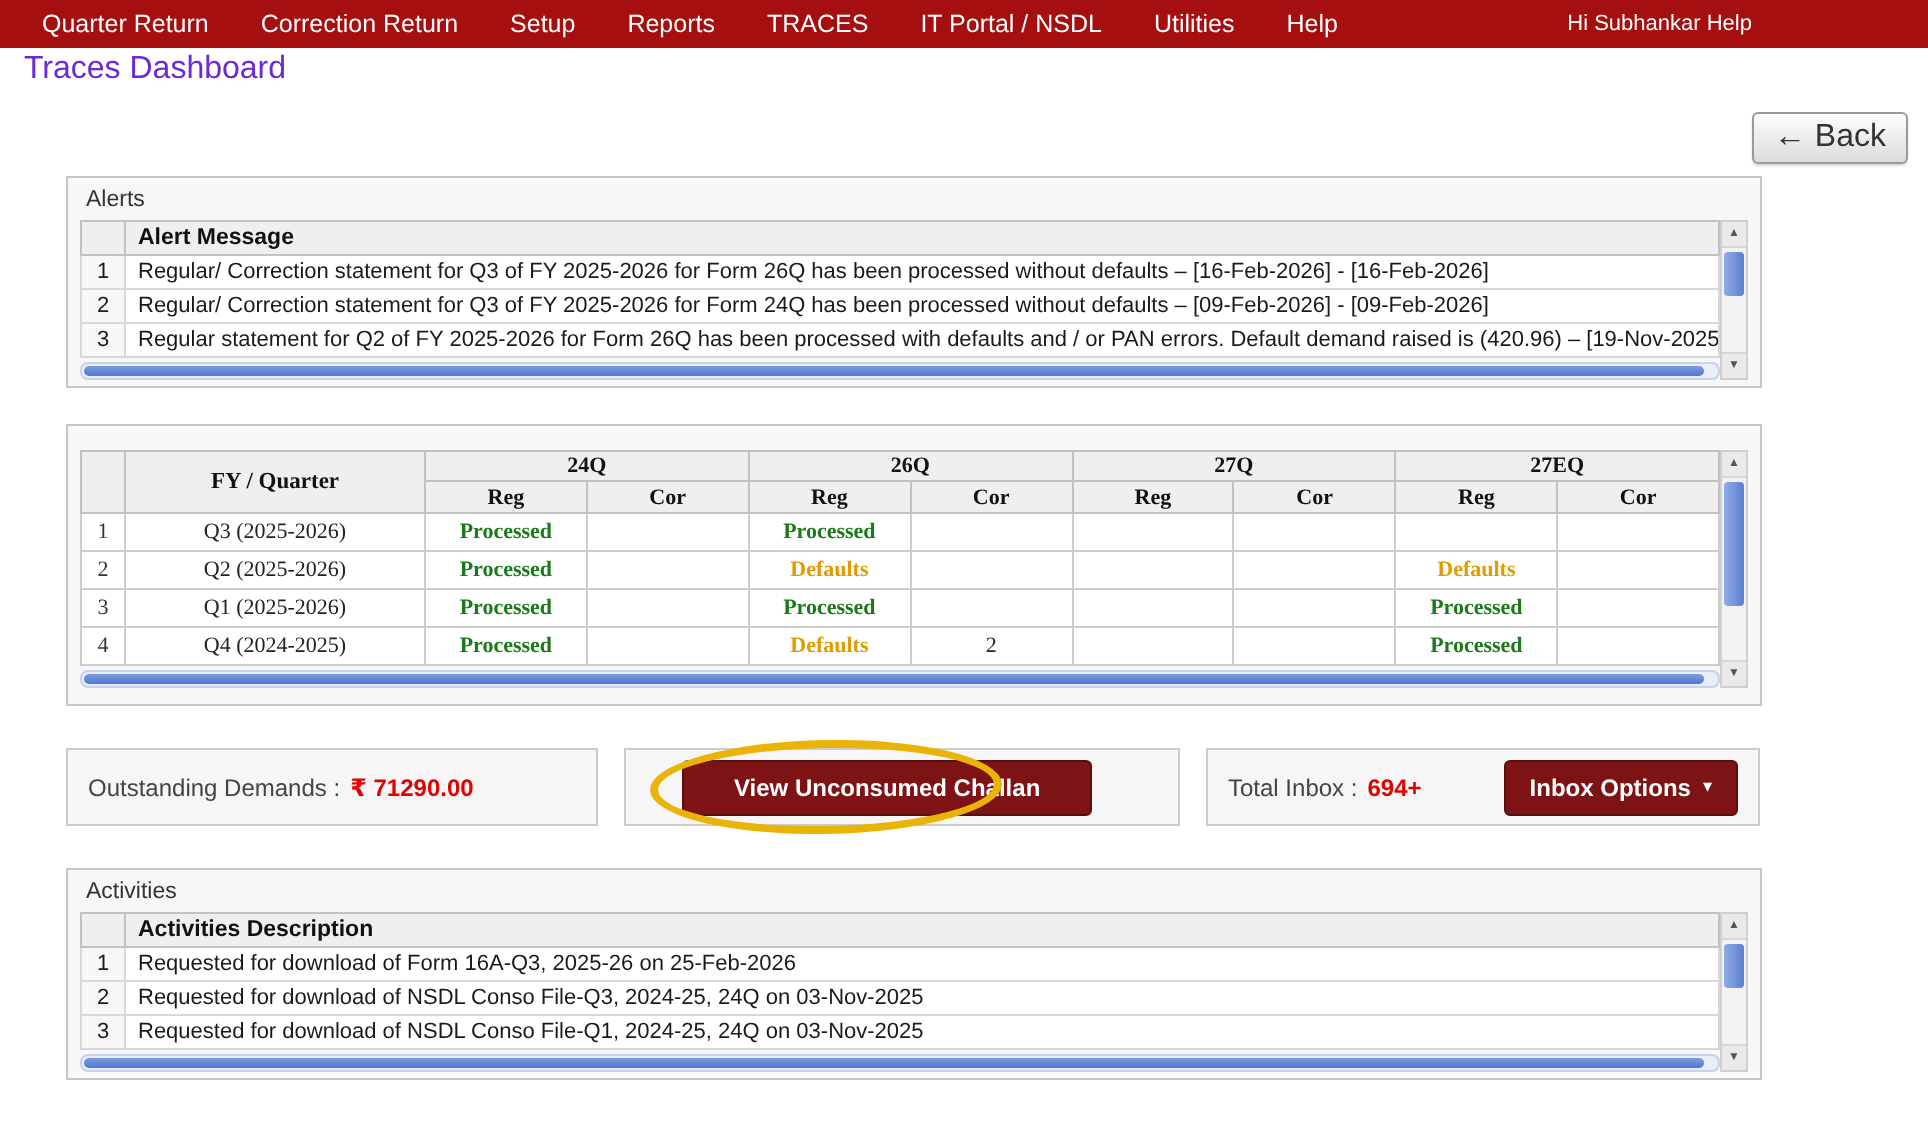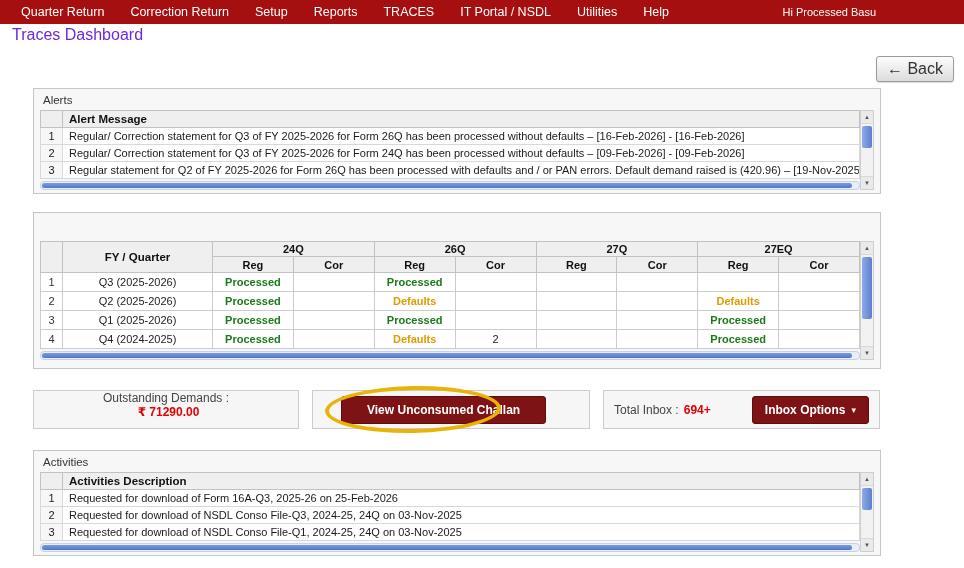--- a/index.html
+++ b/index.html
@@ -22,21 +22,21 @@
     box-shadow:0 1px 1px rgba(0,0,0,.15);}
 
   
   .panel{width:848px;margin-left:33px;border:1px solid #c6c6c6;background:#f7f7f7;}
   .panel-alerts{margin-top:43px;}
   .panel-statement{margin-top:18px;padding-bottom:5px;}
   .panel-activities{margin-top:21px;}
   .panel-title{padding:5px 9px 4px;font-size:11.5px;color:#333;}
 
   .table-wrap{position:relative;margin:0 6px;padding-right:14px;}
-  .st-wrap{margin-top:28px;}
+  .st-wrap{margin-top:12px;font-family:Liberation Serif, serif;}
   table{border-collapse:collapse;width:100%;background:#fff;table-layout:fixed;}
 
   .list-table th{background:#efefef;border:1px solid #c2c2c2;font-size:11.5px;text-align:left;padding:1px 6px;height:17px;color:#111;}
   .list-table td{border:1px solid #d8d8d8;font-size:11px;padding:0 6px;height:17px;white-space:nowrap;overflow:hidden;color:#1a1a1a;}
   .num-col{width:22px;text-align:center;background:#f7f7f7;color:#333;}
 
   .st-table th{background:#efefef;border:1px solid #c2c2c2;font-size:11px;text-align:center;padding:1px 4px;color:#111;}
   .st-table th.group{height:15px;}
   .st-table th.sub{height:16px;font-weight:bold;}
   .st-table td{border:1px solid #cccccc;font-size:11px;text-align:center;padding:0 4px;height:19px;background:#fff;}
@@ -50,21 +50,21 @@
   .scroll-btn{height:13px;display:flex;align-items:center;justify-content:center;font-size:6px;color:#555;background:#eaeaea;}
   .scroll-btn.up{border-bottom:1px solid #d8d8d8;}
   .scroll-btn.down{position:absolute;bottom:0;left:0;right:0;border-top:1px solid #d8d8d8;}
   .vthumb{width:10px;margin:2px auto 0;border-radius:2px;background:linear-gradient(90deg,#8fabe6,#5b7fd0);}
   .hscroll{height:9px;margin-top:2px;margin-bottom:3px;background:#e9eef8;border:1px solid #c6d2ea;border-radius:4px;position:relative;cursor:pointer;}
   .hthumb{position:absolute;left:1px;top:1px;bottom:1px;width:99%;background:linear-gradient(#7c9ce0,#4f77cc);border-radius:3px;}
 
   
   .summary-row{display:flex;gap:13px;margin:21px 0 0 33px;width:848px;}
   .summary-box{height:39px;border:1px solid #cccccc;background:#f6f6f6;display:flex;align-items:center;padding:0 10px;font-size:12px;color:#444;}
-  .box-outstanding{width:266px;flex-direction:column;}
+  .box-outstanding{width:266px;}
   .box-challan{width:278px;}
   .box-inbox{width:277px;}
   .sum-value{color:var(--alert-red);font-weight:bold;margin-left:5px;}
   .challan-wrap{position:relative;margin-left:18px;display:inline-block;}
   .challan-btn{background:var(--button);color:#fff;font-weight:bold;font-size:12px;border:1px solid #5a0e10;
     border-radius:3px;padding:6px 25px;cursor:pointer;font-family:inherit;}
   .highlight-ellipse{position:absolute;left:-16px;top:-10px;width:176px;height:47px;border:4px solid var(--highlight);
     border-radius:50%;pointer-events:none;transform:rotate(-1deg);z-index:2;}
   .inbox-btn{margin-left:auto;background:var(--button);color:#fff;font-weight:bold;font-size:12px;border:1px solid #5a0e10;
     border-radius:3px;padding:6px 12px;cursor:pointer;display:flex;align-items:center;gap:6px;font-family:inherit;}
@@ -75,21 +75,21 @@
 
 <div class="navbar">
   <span class="nav-item">Quarter Return</span>
   <span class="nav-item">Correction Return</span>
   <span class="nav-item">Setup</span>
   <span class="nav-item">Reports</span>
   <span class="nav-item">TRACES</span>
   <span class="nav-item">IT Portal / NSDL</span>
   <span class="nav-item">Utilities</span>
   <span class="nav-item">Help</span>
-  <span class="nav-user">Hi Processed Basu</span>
+  <span class="nav-user">Hi Subhankar Help</span>
 </div>
 
 <div class="breadcrumb-bar">
   <span>Traces Dashboard</span>
 </div>
 
 <button class="back-btn">
   <span>←</span>
   <span>Back</span>
 </button>

